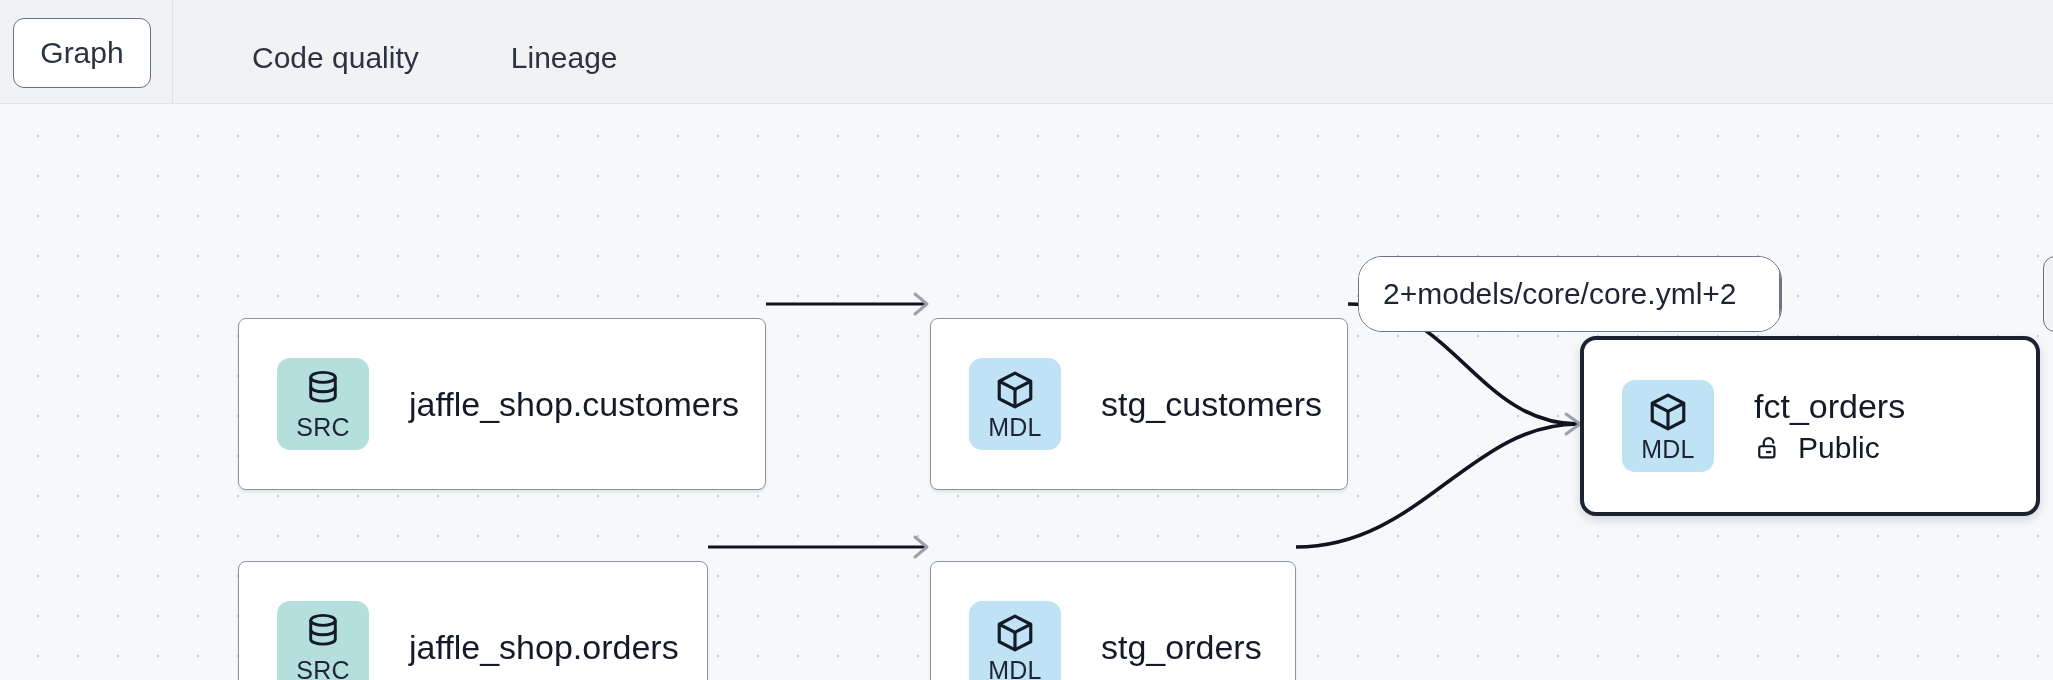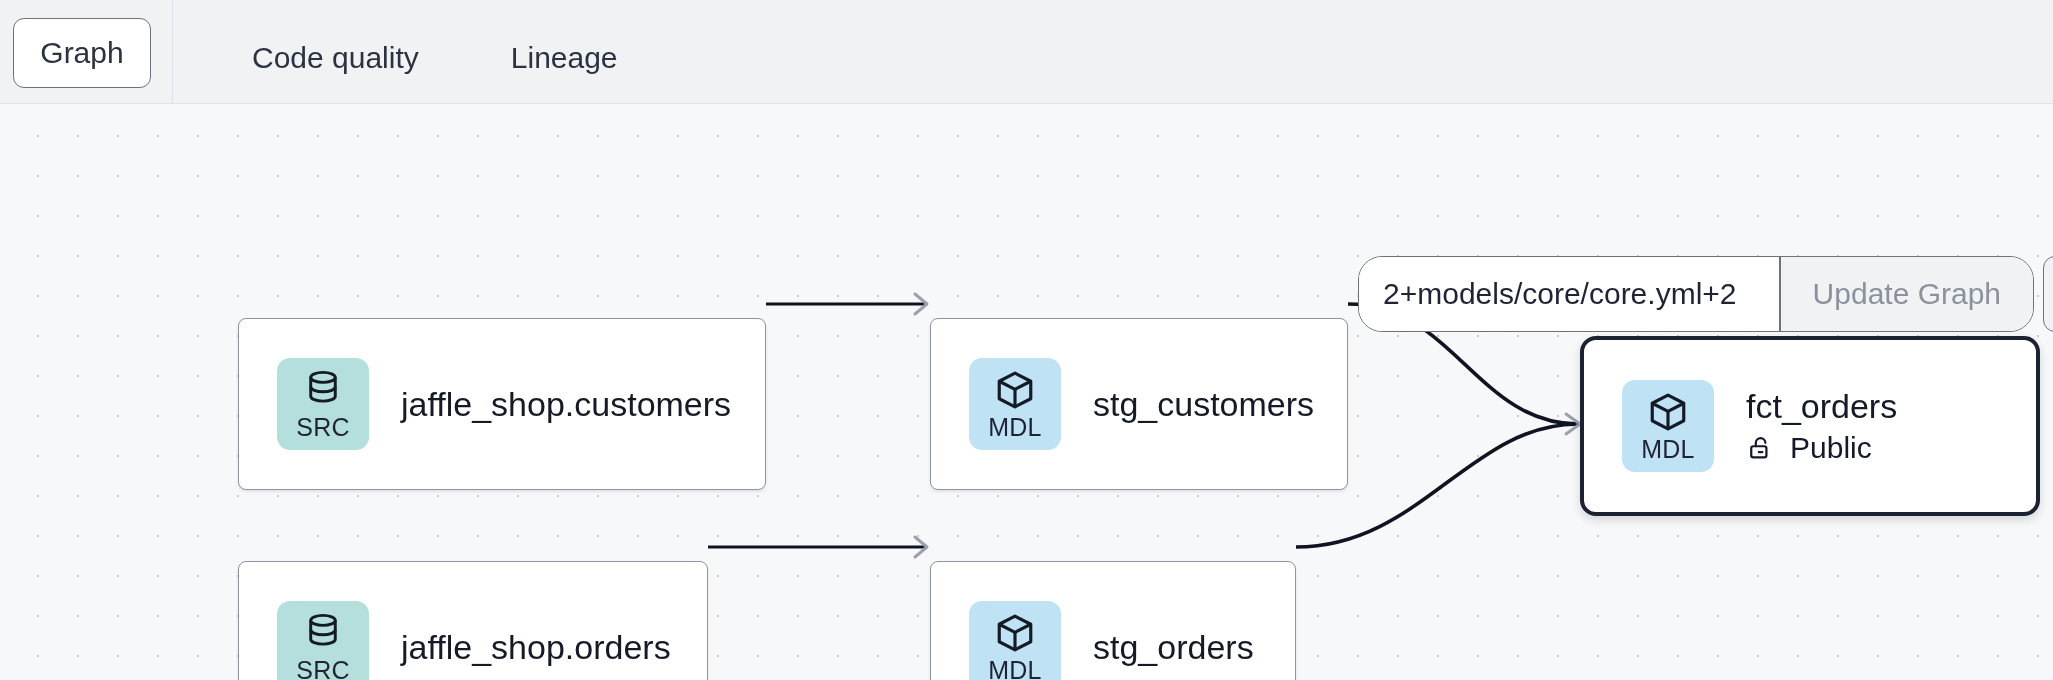--- a/index.html
+++ b/index.html
@@ -142,21 +142,21 @@
   .badge svg { display: block; }
   .badge-text {
     font-size: 25px;
     color: #1e2433;
     line-height: 1;
     margin-top: 4px;
     letter-spacing: 0.2px;
   }
 
   .node-body {
-    margin-left: 32px;
+    margin-left: 40px;
     display: flex;
     flex-direction: column;
     justify-content: flex-start;
   }
   .node-title {
     font-size: 34px;
     color: #141a26;
     line-height: 1.12;
     white-space: nowrap;
   }
@@ -327,18 +327,17 @@
           <path d="M11 15.5 h3" stroke="#141a26" stroke-width="1.9" stroke-linecap="round"></path>
         </svg>
         <span>Public</span>
       </div>
     </div>
   </div>
 
   <div class="graph-controls" style="left:1358px; top:152px; height:76px;border-radius:24px;">
     <input class="graph-input" type="text" value="2+models/core/core.yml+2" style="">
     <div class="ctrl-divider"></div>
-    <button class="update-btn">Update Graph</button>
   </div>
 
   <div class="side-stub" style="left:2043px; top:152px; width:60px; height:76px;"></div>
 
 </div>
 
 </body></html>

